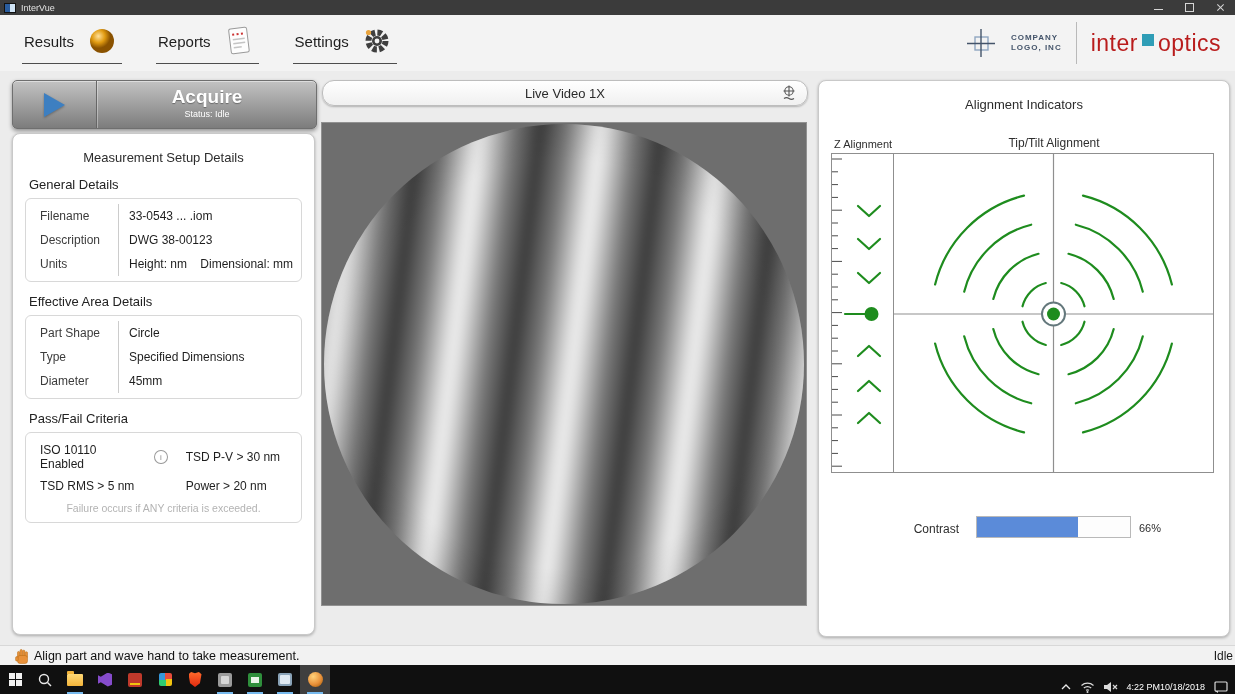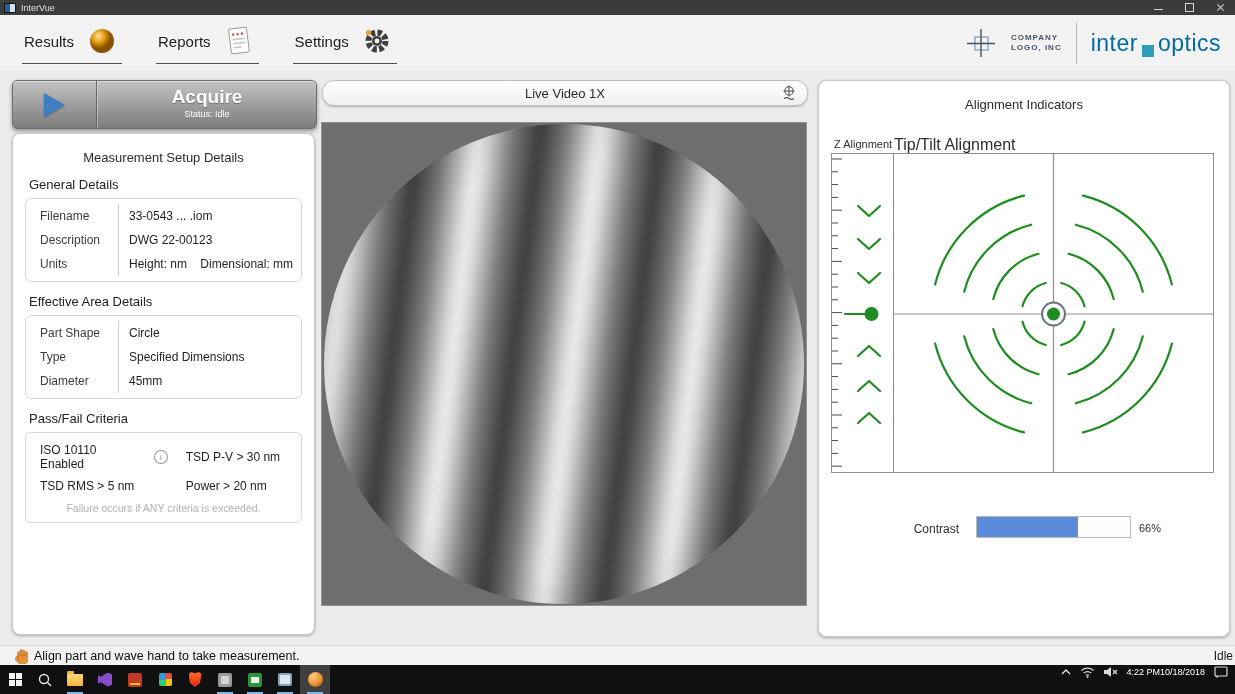--- a/index.html
+++ b/index.html
@@ -24,21 +24,21 @@
   .navbar{position:absolute;top:15px;left:0;width:100%;height:56px;background:#f3f3f3;
           display:flex;align-items:center;}
   .tabs{display:flex;margin-left:22px;gap:34px;}
   .tab{display:flex;align-items:center;gap:14px;padding:4px 6px 7px 2px;border-bottom:1px solid #4d4d4d;cursor:pointer;}
   .tab .tab-label{font-size:15px;color:#1d1d1d;}
   .tab.active{border-bottom:2px solid #a3cbd9;}
   .tab.active .tab-label{color:#44546a;}
   .branding{margin-left:auto;display:flex;align-items:center;margin-right:14px;gap:14px;}
   .company-text{font-size:8px;font-weight:bold;letter-spacing:1px;color:#44546a;line-height:10px;}
   .brand-divider{width:1px;height:42px;background:#b9b9b9;}
-  .interoptics{display:flex;align-items:flex-end;font-size:23px;color:#0369a1;letter-spacing:.5px;}
+  .interoptics{display:flex;align-items:flex-start;font-size:23px;color:#b91c1c;letter-spacing:.5px;}
   .io-square{width:12px;height:12px;background:var(--accent);margin:4px 4px 0 4px;}
 
   
   .acquire{position:absolute;left:12px;top:80px;width:303px;height:47px;border-radius:5px;
            background:linear-gradient(#c3c3c3,#7c7c7c);display:flex;cursor:pointer;
            box-shadow:inset 0 1px 0 rgba(255,255,255,.45),0 2px 4px rgba(0,0,0,.4);border:1px solid #6f6f6f;}
   .acq-play{width:83px;display:flex;align-items:center;justify-content:center;border-right:1px solid #666;}
   .play-tri{width:0;height:0;border-top:12px solid transparent;border-bottom:12px solid transparent;
             border-left:21px solid #3d7fc1;filter:drop-shadow(0 1px 1px rgba(0,0,0,.3));}
   .acq-main{flex:1;text-align:center;color:#fff;border-left:1px solid rgba(255,255,255,.35);padding-top:5px;}
@@ -72,21 +72,21 @@
   .fringe-wrap{position:absolute;left:2px;top:1px;width:480px;height:480px;border-radius:50%;overflow:hidden;}
   .fringe{position:absolute;inset:-22px;
           background:repeating-linear-gradient(97deg,#3a3a3a 0px,#7a7a7a 26px,#dcdcdc 52px,#eeeeee 60px,#dcdcdc 68px,#7a7a7a 94px,#3a3a3a 120px);
           filter:blur(5px);}
   .fringe-vignette{position:absolute;inset:0;border-radius:50%;
           background:radial-gradient(circle at 50% 50%,rgba(0,0,0,0) 60%,rgba(0,0,0,.16) 100%);}
 
   
   .align-panel{left:818px;top:80px;width:410px;height:555px;}
   .z-label{position:absolute;left:15px;top:57px;font-size:11px;color:#2e2e2e;}
-  .tt-label{position:absolute;left:75px;top:55px;width:320px;text-align:left;font-size:16px;color:#2e2e2e;}
+  .tt-label{position:absolute;left:75px;top:55px;width:320px;text-align:center;font-size:12px;color:#2e2e2e;}
   .align-svg{position:absolute;left:12px;top:72px;}
   .frame{fill:#fff;stroke:#8f8f8f;}
   .ticks{stroke:#4a4a4a;stroke-width:1;fill:none;}
   .cross{stroke:#8f8f8f;stroke-width:1.2;}
   .green-stroke{stroke:var(--green);fill:none;stroke-width:2.2;stroke-linecap:round;stroke-linejoin:round;}
   .pointer-dot{fill:var(--green);}
   .tt-ring{fill:#fff;stroke:#64787c;stroke-width:2;}
   .tt-dot{fill:var(--green);}
   #tt-arcs{stroke:var(--green);fill:none;stroke-width:2.2;stroke-linecap:round;}
   .contrast-label{position:absolute;left:70px;top:441px;width:70px;text-align:right;font-size:12px;color:#2e2e2e;}
@@ -97,21 +97,21 @@
 
   
   .statusbar{position:absolute;left:0;top:645px;width:100%;height:20px;background:#f2f2f2;
              border-top:1px solid #d8d8d8;display:flex;align-items:center;padding-left:12px;}
   .status-msg{font-size:12.5px;color:#101010;margin-left:4px;}
   .status-state{margin-left:auto;margin-right:14px;font-size:12px;color:#1a1a1a;}
   .hand-icon{margin-left:3px;}
 
   
   .taskbar{position:absolute;left:0;top:665px;width:100%;height:29px;background:#101010;
-           display:flex;align-items:flex-start;}
+           display:flex;align-items:flex-end;}
   .tb-btn{width:30px;height:29px;display:flex;align-items:center;justify-content:center;position:relative;cursor:pointer;}
   .tb-btn.active-app{background:#3f3f3f;}
   .run-line{position:absolute;bottom:0;left:7px;right:7px;height:2px;background:#76b9ed;}
   .win-grid{display:grid;grid-template-columns:6px 6px;grid-template-rows:6px 6px;gap:1px;}
   .win-grid span{background:#f2f2f2;}
   .ico-folder{width:16px;height:12px;background:linear-gradient(#ffd977,#f3b43a);border-radius:1px;position:relative;}
   .ico-folder:before{content:"";position:absolute;top:-3px;left:0;width:7px;height:3px;background:#f3b43a;border-radius:1px 1px 0 0;}
   .ico-vs{width:14px;height:14px;background:#864ccc;clip-path:polygon(70% 0,100% 12%,100% 88%,70% 100%,20% 70%,0 80%,0 20%,20% 30%);}
   .ico-red{width:14px;height:14px;background:#c0392b;border-radius:2px;position:relative;}
   .ico-red:after{content:"";position:absolute;left:2px;bottom:2px;width:10px;height:2px;background:#f1c40f;}
@@ -213,21 +213,21 @@
     <div class="panel-title">Measurement Setup Details</div>
 
     <div class="sec-heading">General Details</div>
     <div class="info-box">
       <div class="g-row">
         <span class="row-label">Filename</span>
         <span class="row-value">33-0543 ... .iom</span>
       </div>
       <div class="g-row">
         <span class="row-label">Description</span>
-        <span class="row-value">DWG 22-00123</span>
+        <span class="row-value">DWG 38-00123</span>
       </div>
       <div class="g-row">
         <span class="row-label">Units</span>
         <span class="row-value">Height: nm    Dimensional: mm</span>
       </div>
     </div>
 
     <div class="sec-heading">Effective Area Details</div>
     <div class="info-box">
       <div class="g-row">

